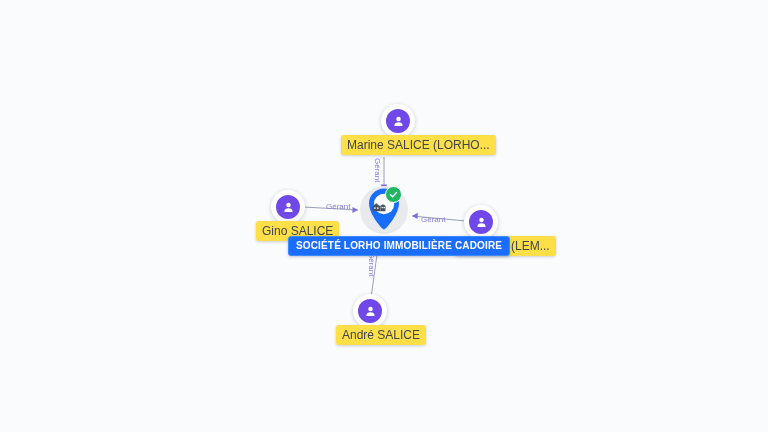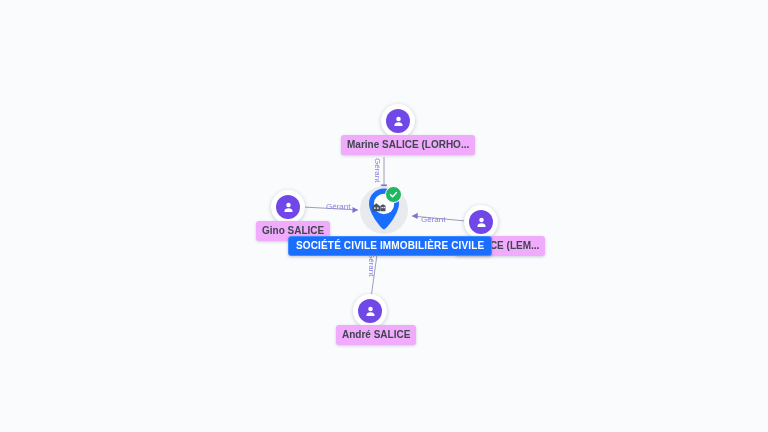--- a/index.html
+++ b/index.html
@@ -47,30 +47,29 @@
     background: #7048e8;
     display: flex;
     align-items: center;
     justify-content: center;
   }
   .person-disc svg { display: block; }
 
   
   .node-label {
     position: absolute;
-    background: #f0abfc;
+    background: #fde047;
     border-radius: 3px;
     box-shadow: 0 1px 3px rgba(20,30,60,0.20);
     color: #40454f;
-    font-size: 10px;
+    font-size: 12px;
     line-height: 14px;
     padding: 3px 6px;
     white-space: nowrap;
     z-index: 7;
-    font-weight: bold;
   }
 
   
   #company-node {
     position: absolute;
     left: 360px;
     top: 186px;
     width: 48px;
     height: 48px;
     z-index: 9;
@@ -229,15 +228,15 @@
       </svg>
     </div>
 
     <div class="company-verified">
       <svg width="9" height="9" viewBox="0 0 24 24" fill="none" stroke="#ffffff" stroke-width="3.6" stroke-linecap="round" stroke-linejoin="round">
         <polyline points="4,12.6 9.6,18 20,6.8"></polyline>
       </svg>
     </div>
   </div>
 
-  <div id="company-label">SOCIÉTÉ CIVILE IMMOBILIÈRE CIVILE</div>
+  <div id="company-label">SOCIÉTÉ LORHO IMMOBILIÈRE CADOIRE</div>
 
 </div>
 
 </body></html>

